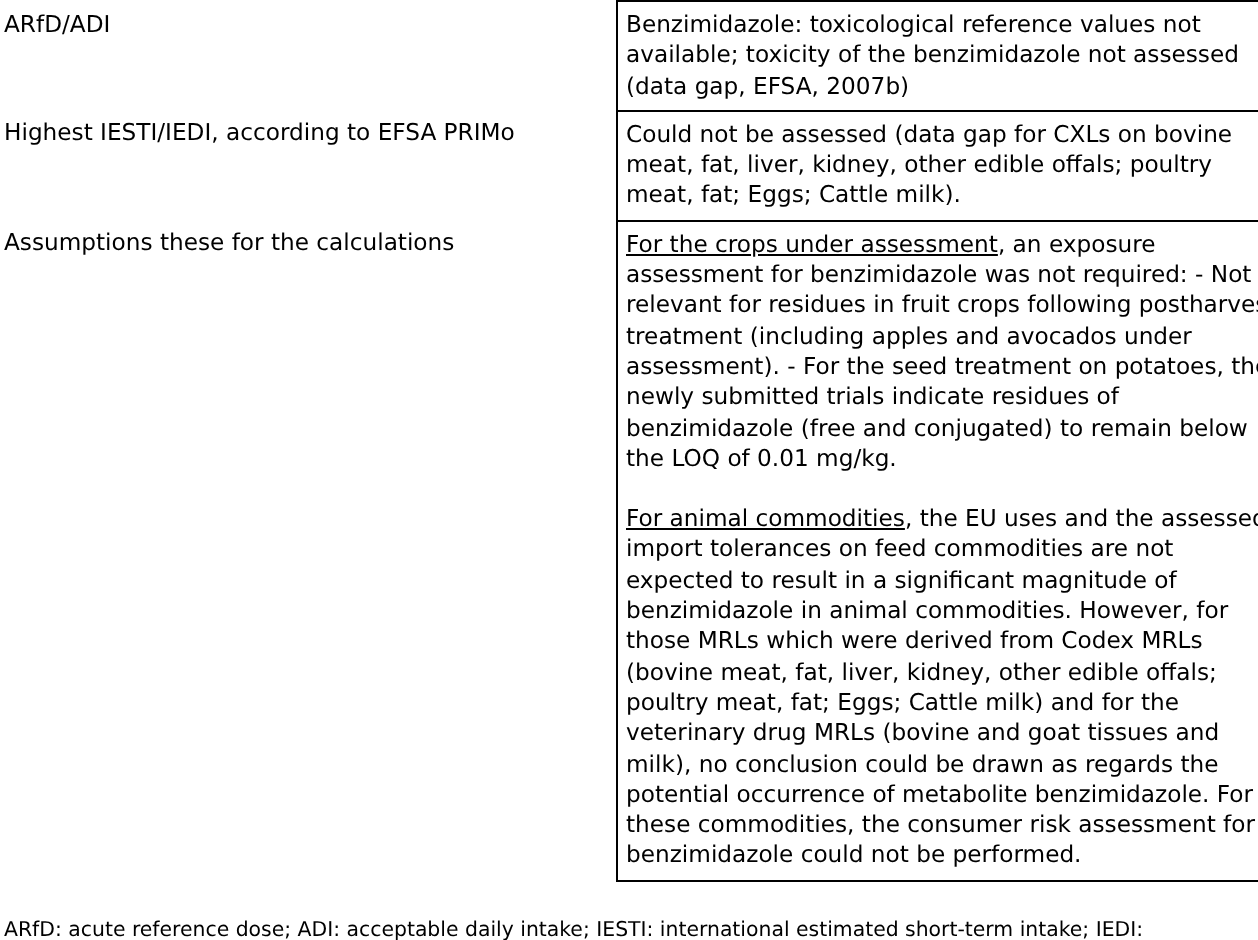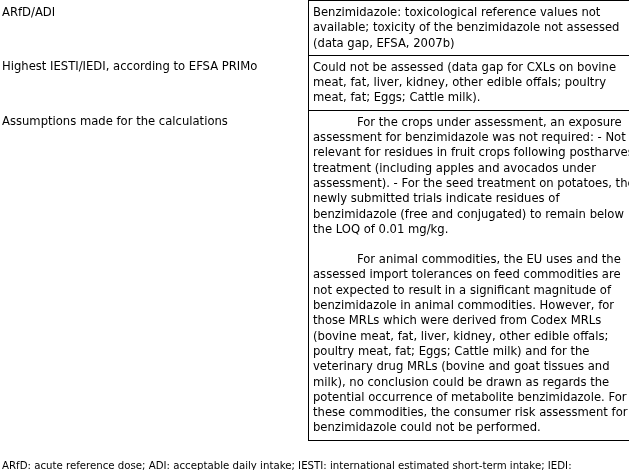--- a/index.html
+++ b/index.html
@@ -62,21 +62,21 @@
   tr:first-child td.value-cell { border-top-width: 1.5px; }
   tr:last-child  td.value-cell { border-bottom-width: 1.5px; }
 
   .value-cell p {
     margin: 0;
   }
   .value-cell p + p.spaced {
     margin-top: 15px;
   }
   .u {
-    margin-left: 44px;
+    text-decoration: underline;
   }
 
   
   .footnote {
     position: absolute;
     left: 0;
     top: 427px;
     width: 600px;
     font-size: 10.2px;
     line-height: 13.4px;
@@ -104,21 +104,21 @@
         </tr>
 
         <tr>
           <td class="label-cell">Highest IESTI/IEDI, according to EFSA PRIMo</td>
           <td class="value-cell">
             <p><span class="body">Could not be assessed (data gap for CXLs on bovine meat, fat, liver, kidney, other edible offals; poultry meat, fat; Eggs; Cattle milk).</span></p>
           </td>
         </tr>
 
         <tr>
-          <td class="label-cell">Assumptions made for the calculations</td>
+          <td class="label-cell">Assumptions these for the calculations</td>
           <td class="value-cell">
             <p><span class="u">For the crops under assessment</span><span class="body">, an exposure assessment for benzimidazole was not required: - Not relevant for residues in fruit crops following postharvest treatment (including apples and avocados under assessment). - For the seed treatment on potatoes, the newly submitted trials indicate residues of benzimidazole (free and conjugated) to remain below the LOQ of 0.01 mg/kg.</span></p>
             <p class="spaced"><span class="u">For animal commodities</span><span class="body">, the EU uses and the assessed import tolerances on feed commodities are not expected to result in a significant magnitude of benzimidazole in animal commodities. However, for those MRLs which were derived from Codex MRLs (bovine meat, fat, liver, kidney, other edible offals; poultry meat, fat; Eggs; Cattle milk) and for the veterinary drug MRLs (bovine and goat tissues and milk), no conclusion could be drawn as regards the potential occurrence of metabolite benzimidazole. For these commodities, the consumer risk assessment for benzimidazole could not be performed.</span></p>
           </td>
         </tr>
 
       </tbody>
     </table>
   </div>
 

